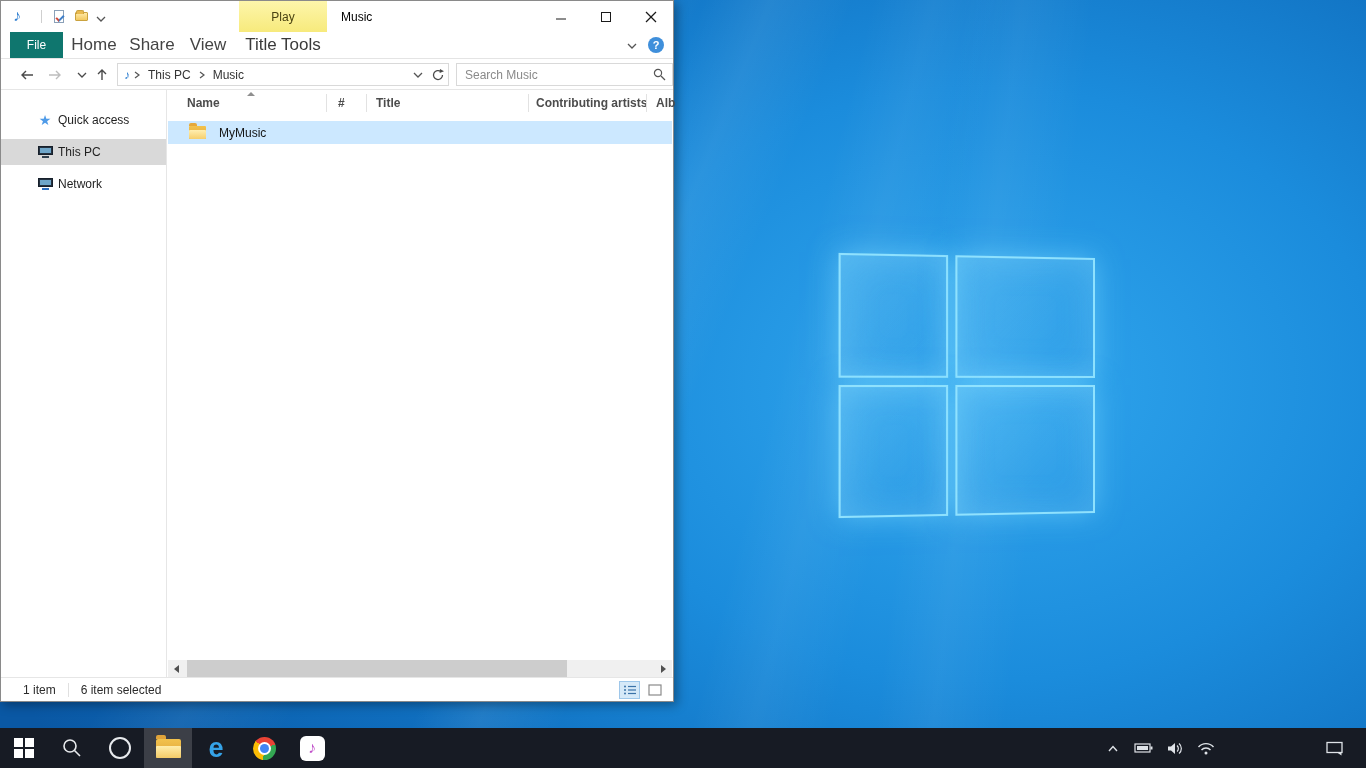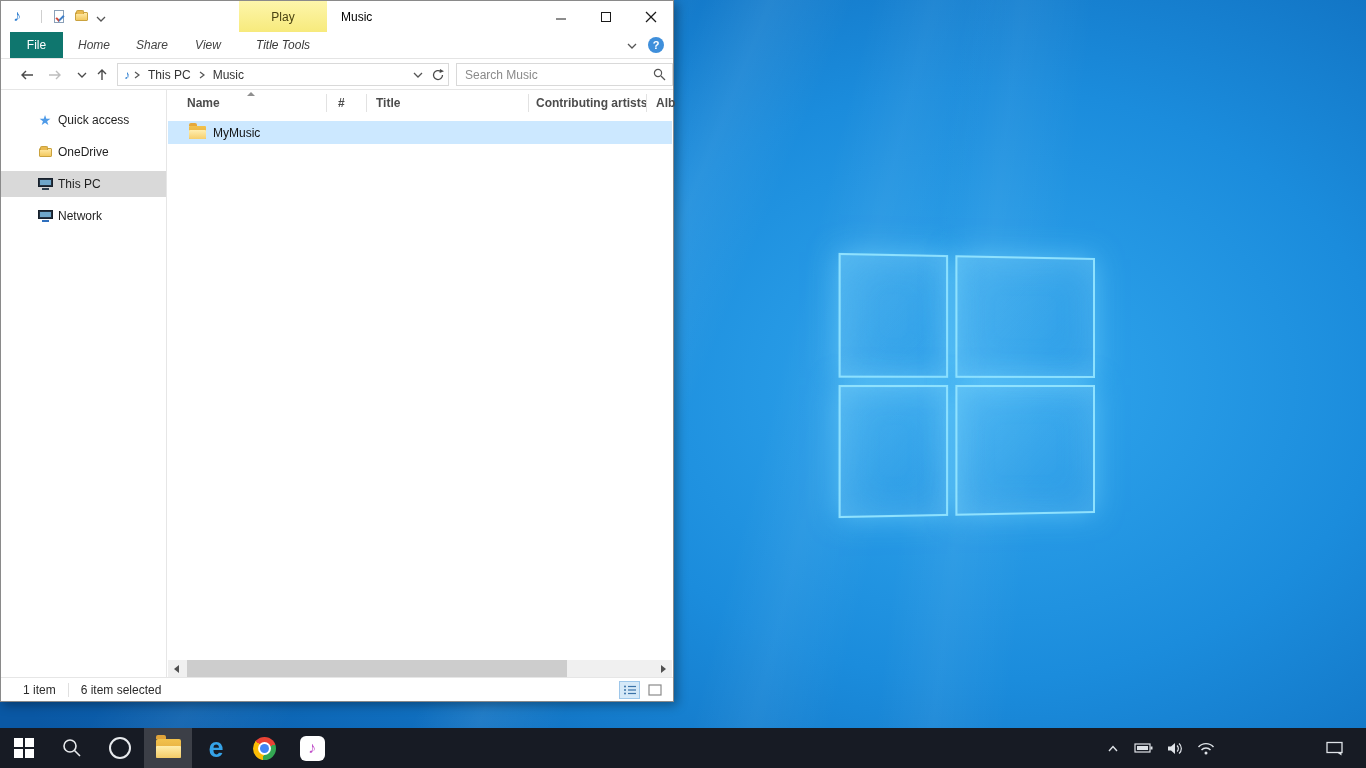--- a/index.html
+++ b/index.html
@@ -48,21 +48,21 @@
   .win-title{position:absolute;left:340px;top:0;height:31px;display:flex;align-items:center;
     font-size:12px;color:#000;}
   .win-controls{position:absolute;right:0;top:0;height:31px;display:flex;}
   .win-btn{width:45px;height:31px;display:flex;align-items:center;justify-content:center;}
 
   
   .tabrow{position:absolute;left:0;top:31px;right:0;height:27px;background:#fff;border-bottom:1px solid #e4e4e4;}
   .file-tab{position:absolute;left:9px;top:0;width:53px;height:26px;background:#0f766e;color:#fff;
     display:flex;align-items:center;justify-content:center;font-size:12px;}
   .rtab{position:absolute;top:0;height:26px;display:flex;align-items:center;justify-content:center;
-    font-size:12px;color:#444;font-style:italic;}
+    font-size:17px;color:#444;}
   .rtab.home{left:70px;width:46px;} .rtab.share{left:128px;width:46px;} .rtab.view{left:184px;width:46px;}
   .rtab.mtools{left:238px;width:88px;color:#3a3a3a;}
   .ribbon-collapse{position:absolute;right:34px;top:7px;width:14px;height:14px;display:flex;align-items:center;justify-content:center;}
   .help-btn{position:absolute;right:9px;top:5px;width:16px;height:16px;border-radius:50%;background:#3f8fdb;
     color:#fff;font-size:11px;font-weight:bold;display:flex;align-items:center;justify-content:center;}
 
   
   .navrow{position:absolute;left:0;top:58px;right:0;height:31px;background:#fff;border-bottom:1px solid #e6e6e6;}
   .nav-btn{position:absolute;top:5px;width:22px;height:22px;display:flex;align-items:center;justify-content:center;}
   .nav-back{left:15px;} .nav-fwd{left:43px;} .nav-hist{left:70px;} .nav-up{left:90px;}
@@ -101,21 +101,21 @@
   .sort-caret{position:absolute;left:79px;top:2px;width:0;height:0;
     border-left:4px solid transparent;border-right:4px solid transparent;border-bottom:4px solid #8f8f8f;}
   .filerow{position:absolute;left:0;right:1px;top:31px;height:23px;background:#cce8ff;
     display:flex;align-items:center;font-size:12px;color:#141414;}
   .folder-icon{position:relative;width:17px;height:13px;margin-left:21px;}
   .folder-icon .back{position:absolute;inset:0;background:linear-gradient(#f2c24d,#e5a83c);border-radius:1px;}
   .folder-icon .back::before{content:"";position:absolute;top:-3px;left:0;width:8px;height:3px;
     background:#e5a83c;border-radius:2px 2px 0 0;}
   .folder-icon .front{position:absolute;left:0;right:0;bottom:0;height:9px;
     background:linear-gradient(#ffeeb0,#f6cf6d);border-radius:1px;}
-  .filerow .fname{margin-left:7px;}
+  .filerow .fname{margin-left:13px;}
 
   
   .hscroll{position:absolute;left:0;right:1px;bottom:0;height:17px;background:#f0f0f0;}
   .hs-arrow{position:absolute;top:0;width:17px;height:17px;display:flex;align-items:center;justify-content:center;}
   .hs-left{left:0;} .hs-right{right:0;}
   .tri-l{width:0;height:0;border-top:4px solid transparent;border-bottom:4px solid transparent;border-right:5px solid #505050;}
   .tri-r{width:0;height:0;border-top:4px solid transparent;border-bottom:4px solid transparent;border-left:5px solid #505050;}
   .hs-thumb{position:absolute;left:19px;top:0;height:17px;width:380px;background:#cdcdcd;}
 
   
@@ -286,26 +286,20 @@
 
   <div class="main">
 
     <div class="sidebar">
       <div class="sb-item">
         <span class="sb-icon">
           <span class="star-glyph">★</span>
         </span>
         <span class="sb-label">Quick access</span>
       </div>
-      <div class="sb-item">
-        <span class="sb-icon">
-          <span class="mini-folder"></span>
-        </span>
-        <span class="sb-label">OneDrive</span>
-      </div>
       <div class="sb-item selected">
         <span class="sb-icon">
           <span class="pc-icon">
               <span class="scr"></span>
               <span class="base"></span>
             </span>
         </span>
         <span class="sb-label">This PC</span>
       </div>
       <div class="sb-item">

